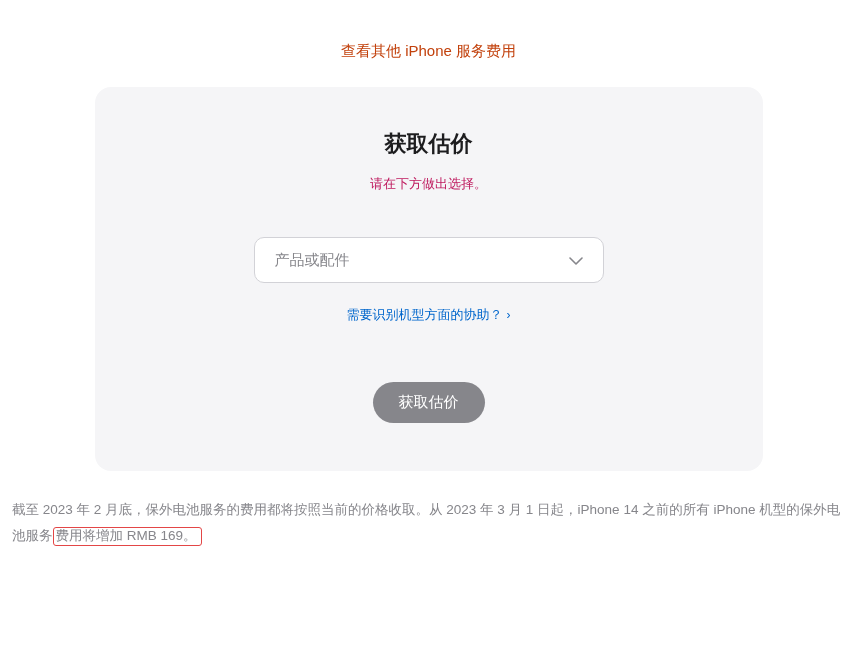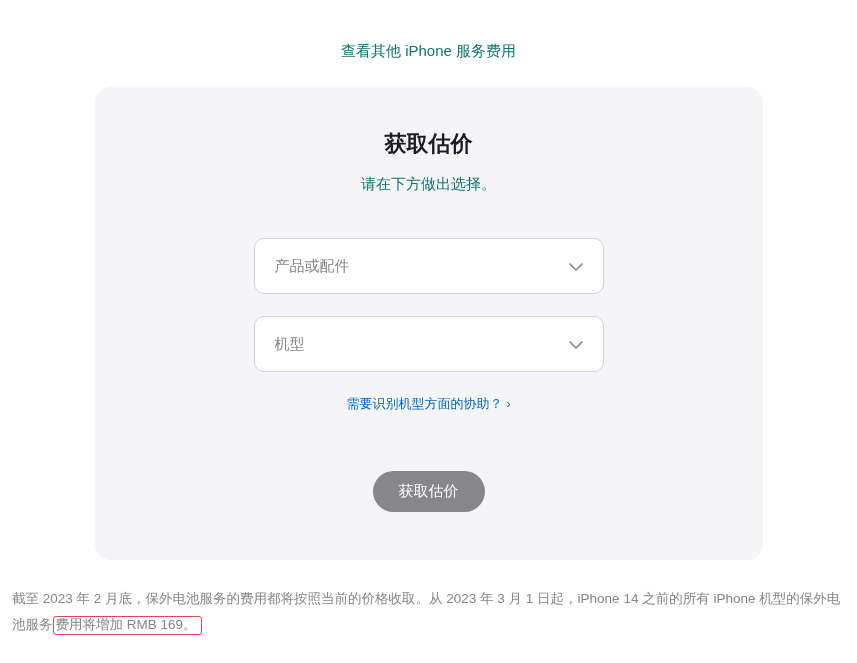--- a/index.html
+++ b/index.html
@@ -13,51 +13,51 @@
       width: 857px;
       height: 663px;
       position: relative;
     }
     .top-link {
       text-align: center;
       padding-top: 42px;
       padding-bottom: 26px;
     }
     .top-link a {
-      color: #0f766e;
+      color: #c2410c;
       text-decoration: none;
       font-size: 15px;
     }
     .card {
       background: #f5f5f7;
       border-radius: 16px;
       width: 668px;
       margin: 0 auto;
       padding: 42px 30px 48px 30px;
       text-align: center;
     }
     .card-title {
       font-size: 22px;
       font-weight: 600;
       color: #1d1d1f;
       margin-bottom: 16px;
     }
     .card-subtitle {
-      font-size: 15px;
-      color: #0f766e;
+      font-size: 13px;
+      color: #be185d;
       margin-bottom: 44px;
     }
     .select-wrapper {
       width: 350px;
       margin: 0 auto 22px auto;
       position: relative;
     }
     .select-box {
       width: 100%;
-      height: 56px;
+      height: 46px;
       background: #ffffff;
       border: 1px solid #d2d2d7;
       border-radius: 10px;
       padding: 0 20px;
       display: flex;
       align-items: center;
       justify-content: space-between;
       cursor: pointer;
     }
     .select-placeholder {
@@ -121,30 +121,20 @@
     <div class="select-box">
       <span class="select-placeholder">产品或配件</span>
       <span class="chevron">
         <svg width="14" height="8" viewBox="0 0 14 8" fill="none">
           <path d="M1 1L7 7L13 1" stroke="#86868b" stroke-width="1.6" stroke-linecap="round" stroke-linejoin="round"></path>
         </svg>
       </span>
     </div>
   </div>
 
-  <div class="select-wrapper">
-    <div class="select-box">
-      <span class="select-placeholder">机型</span>
-      <span class="chevron">
-        <svg width="14" height="8" viewBox="0 0 14 8" fill="none">
-          <path d="M1 1L7 7L13 1" stroke="#86868b" stroke-width="1.6" stroke-linecap="round" stroke-linejoin="round"></path>
-        </svg>
-      </span>
-    </div>
-  </div>
 
   <div class="help-link">
     <a href="#">
       <span>需要识别机型方面的协助？</span><span class="help-chevron">›</span>
     </a>
   </div>
 
   <button class="submit-btn">获取估价</button>
 </div>
 

